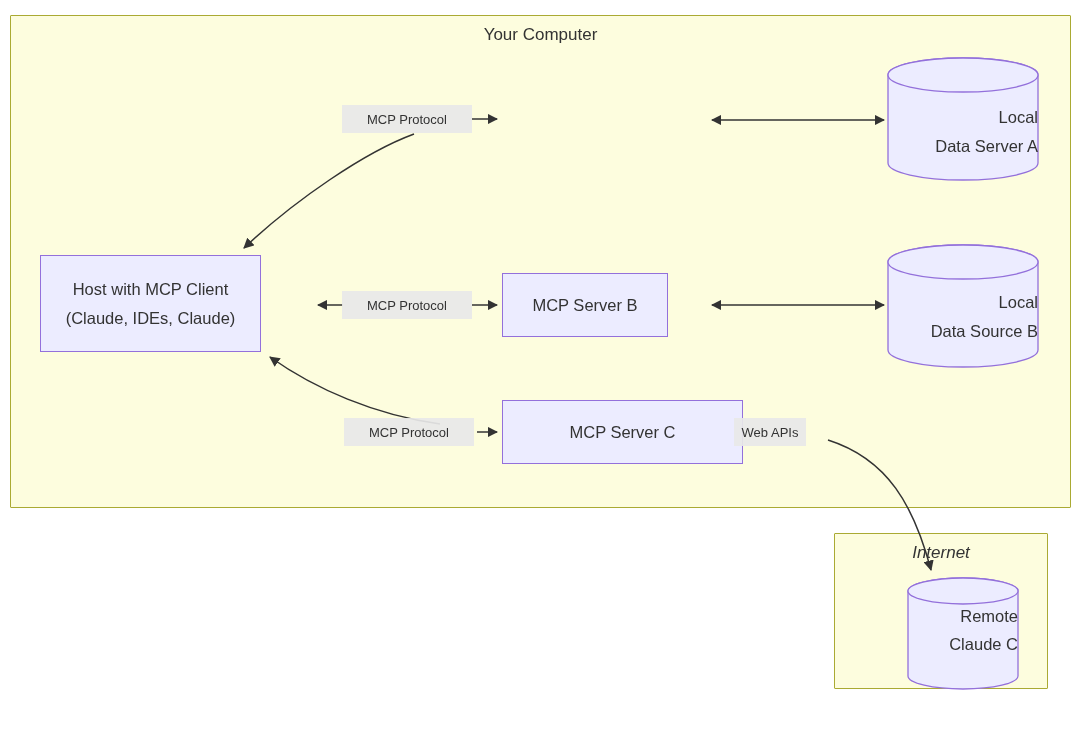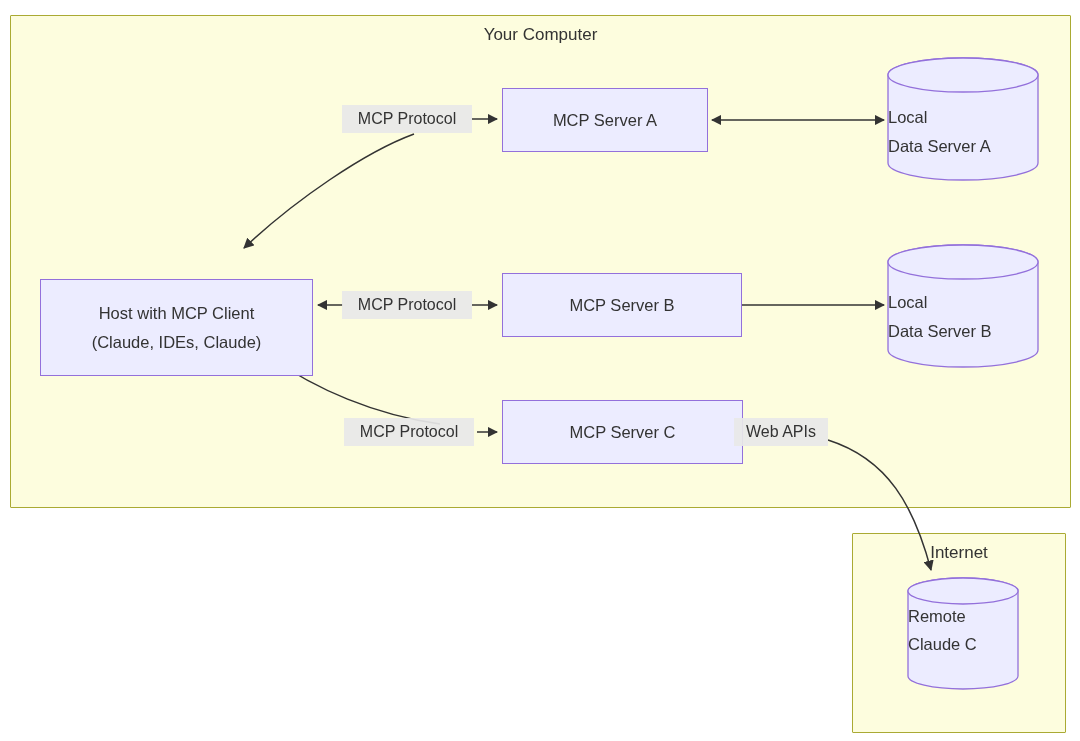--- a/index.html
+++ b/index.html
@@ -37,48 +37,48 @@
     flex-direction:column;
     align-items:center;
     justify-content:center;
     font-size:16.5px;
     line-height:29px;
     text-align:center;
     color:#333;
   }
   .cyl-text{
     position:absolute;
-    text-align:left;
+    text-align:right;
     font-size:16.5px;
     line-height:29px;
     color:#333;
   }
   .edge-label{
     position:absolute;
     background:rgba(232,232,232,0.92);
-    font-size:16px;
+    font-size:13px;
     text-align:center;
     color:#333;
     display:flex;
     align-items:center;
     justify-content:center;
     box-sizing:border-box;
     padding:0 3px;
   }
 </style>
 </head>
 <body>
 
 <div class="canvas">
 
   <div class="cluster" style="left:10px;top:15px;width:1061px;height:493px;">
     <div class="cluster-title">Your Computer</div>
   </div>
 
-  <div class="cluster" style="left:852px;top:533px;width:214px;height:200px;">
+  <div class="cluster" style="left:834px;top:533px;width:214px;height:156px;font-style:italic;">
     <div class="cluster-title">Internet</div>
   </div>
 
   <svg class="edge-layer" width="1080" height="741" viewBox="0 0 1080 741">
     <defs>
       <marker id="arrow" viewBox="0 0 10 10" refX="9" refY="5" markerWidth="7" markerHeight="7" orient="auto-start-reverse">
         <path d="M0,0 L10,5 L0,10 z" fill="#333333"></path>
       </marker>
     </defs>
 
@@ -104,53 +104,50 @@
     <path d="M 343 305 L 318 305" stroke="#333333" stroke-width="1.5" fill="none" marker-end="url(#arrow)"></path>
     <path d="M 472 305 L 497 305" stroke="#333333" stroke-width="1.5" fill="none" marker-end="url(#arrow)"></path>
     <path d="M 712 305 L 884 305" stroke="#333333" stroke-width="1.5" fill="none" marker-start="url(#arrow)" marker-end="url(#arrow)"></path>
 
     <path d="M 477 432 L 497 432" stroke="#333333" stroke-width="1.5" fill="none" marker-end="url(#arrow)"></path>
     <path d="M 440 424 C 375 415 315 389 270 357" stroke="#333333" stroke-width="1.5" fill="none" marker-end="url(#arrow)"></path>
     <path d="M 734 432 L 714 432" stroke="#333333" stroke-width="1.5" fill="none" marker-end="url(#arrow)"></path>
     <path d="M 828 440 C 888 459 914 506 931 570" stroke="#333333" stroke-width="1.5" fill="none" marker-end="url(#arrow)"></path>
   </svg>
 
-  <div class="node" style="left:40px;top:255px;width:273px;height:97px;margin-top:24px;">
+  <div class="node" style="left:40px;top:255px;width:221px;height:97px;">
     <div>Host with MCP Client</div>
     <div>(Claude, IDEs, Claude)</div>
   </div>
 
-  <div class="node" style="left:502px;top:88px;width:206px;height:64px;">
-    <div>MCP Server A</div>
-  </div>
 
-  <div class="node" style="left:502px;top:273px;width:240px;height:64px;">
+  <div class="node" style="left:502px;top:273px;width:166px;height:64px;">
     <div>MCP Server B</div>
   </div>
 
   <div class="node" style="left:502px;top:400px;width:241px;height:64px;">
     <div>MCP Server C</div>
   </div>
 
   <div class="cyl-text" style="left:888px;top:103px;width:150px;">
     <div>Local</div>
     <div>Data Server A</div>
   </div>
 
   <div class="cyl-text" style="left:888px;top:288px;width:150px;">
     <div>Local</div>
-    <div>Data Server B</div>
+    <div>Data Source B</div>
   </div>
 
   <div class="cyl-text" style="left:908px;top:602px;width:110px;line-height:28px;">
     <div>Remote</div>
     <div>Claude C</div>
   </div>
 
   <div class="edge-label" style="left:342px;top:105px;width:130px;height:28px;">MCP Protocol</div>
 
   <div class="edge-label" style="left:342px;top:291px;width:130px;height:28px;">MCP Protocol</div>
 
   <div class="edge-label" style="left:344px;top:418px;width:130px;height:28px;">MCP Protocol</div>
 
-  <div class="edge-label" style="left:734px;top:418px;width:94px;height:28px;">Web APIs</div>
+  <div class="edge-label" style="left:734px;top:418px;width:72px;height:28px;">Web APIs</div>
 
 </div>
 
 </body></html>

